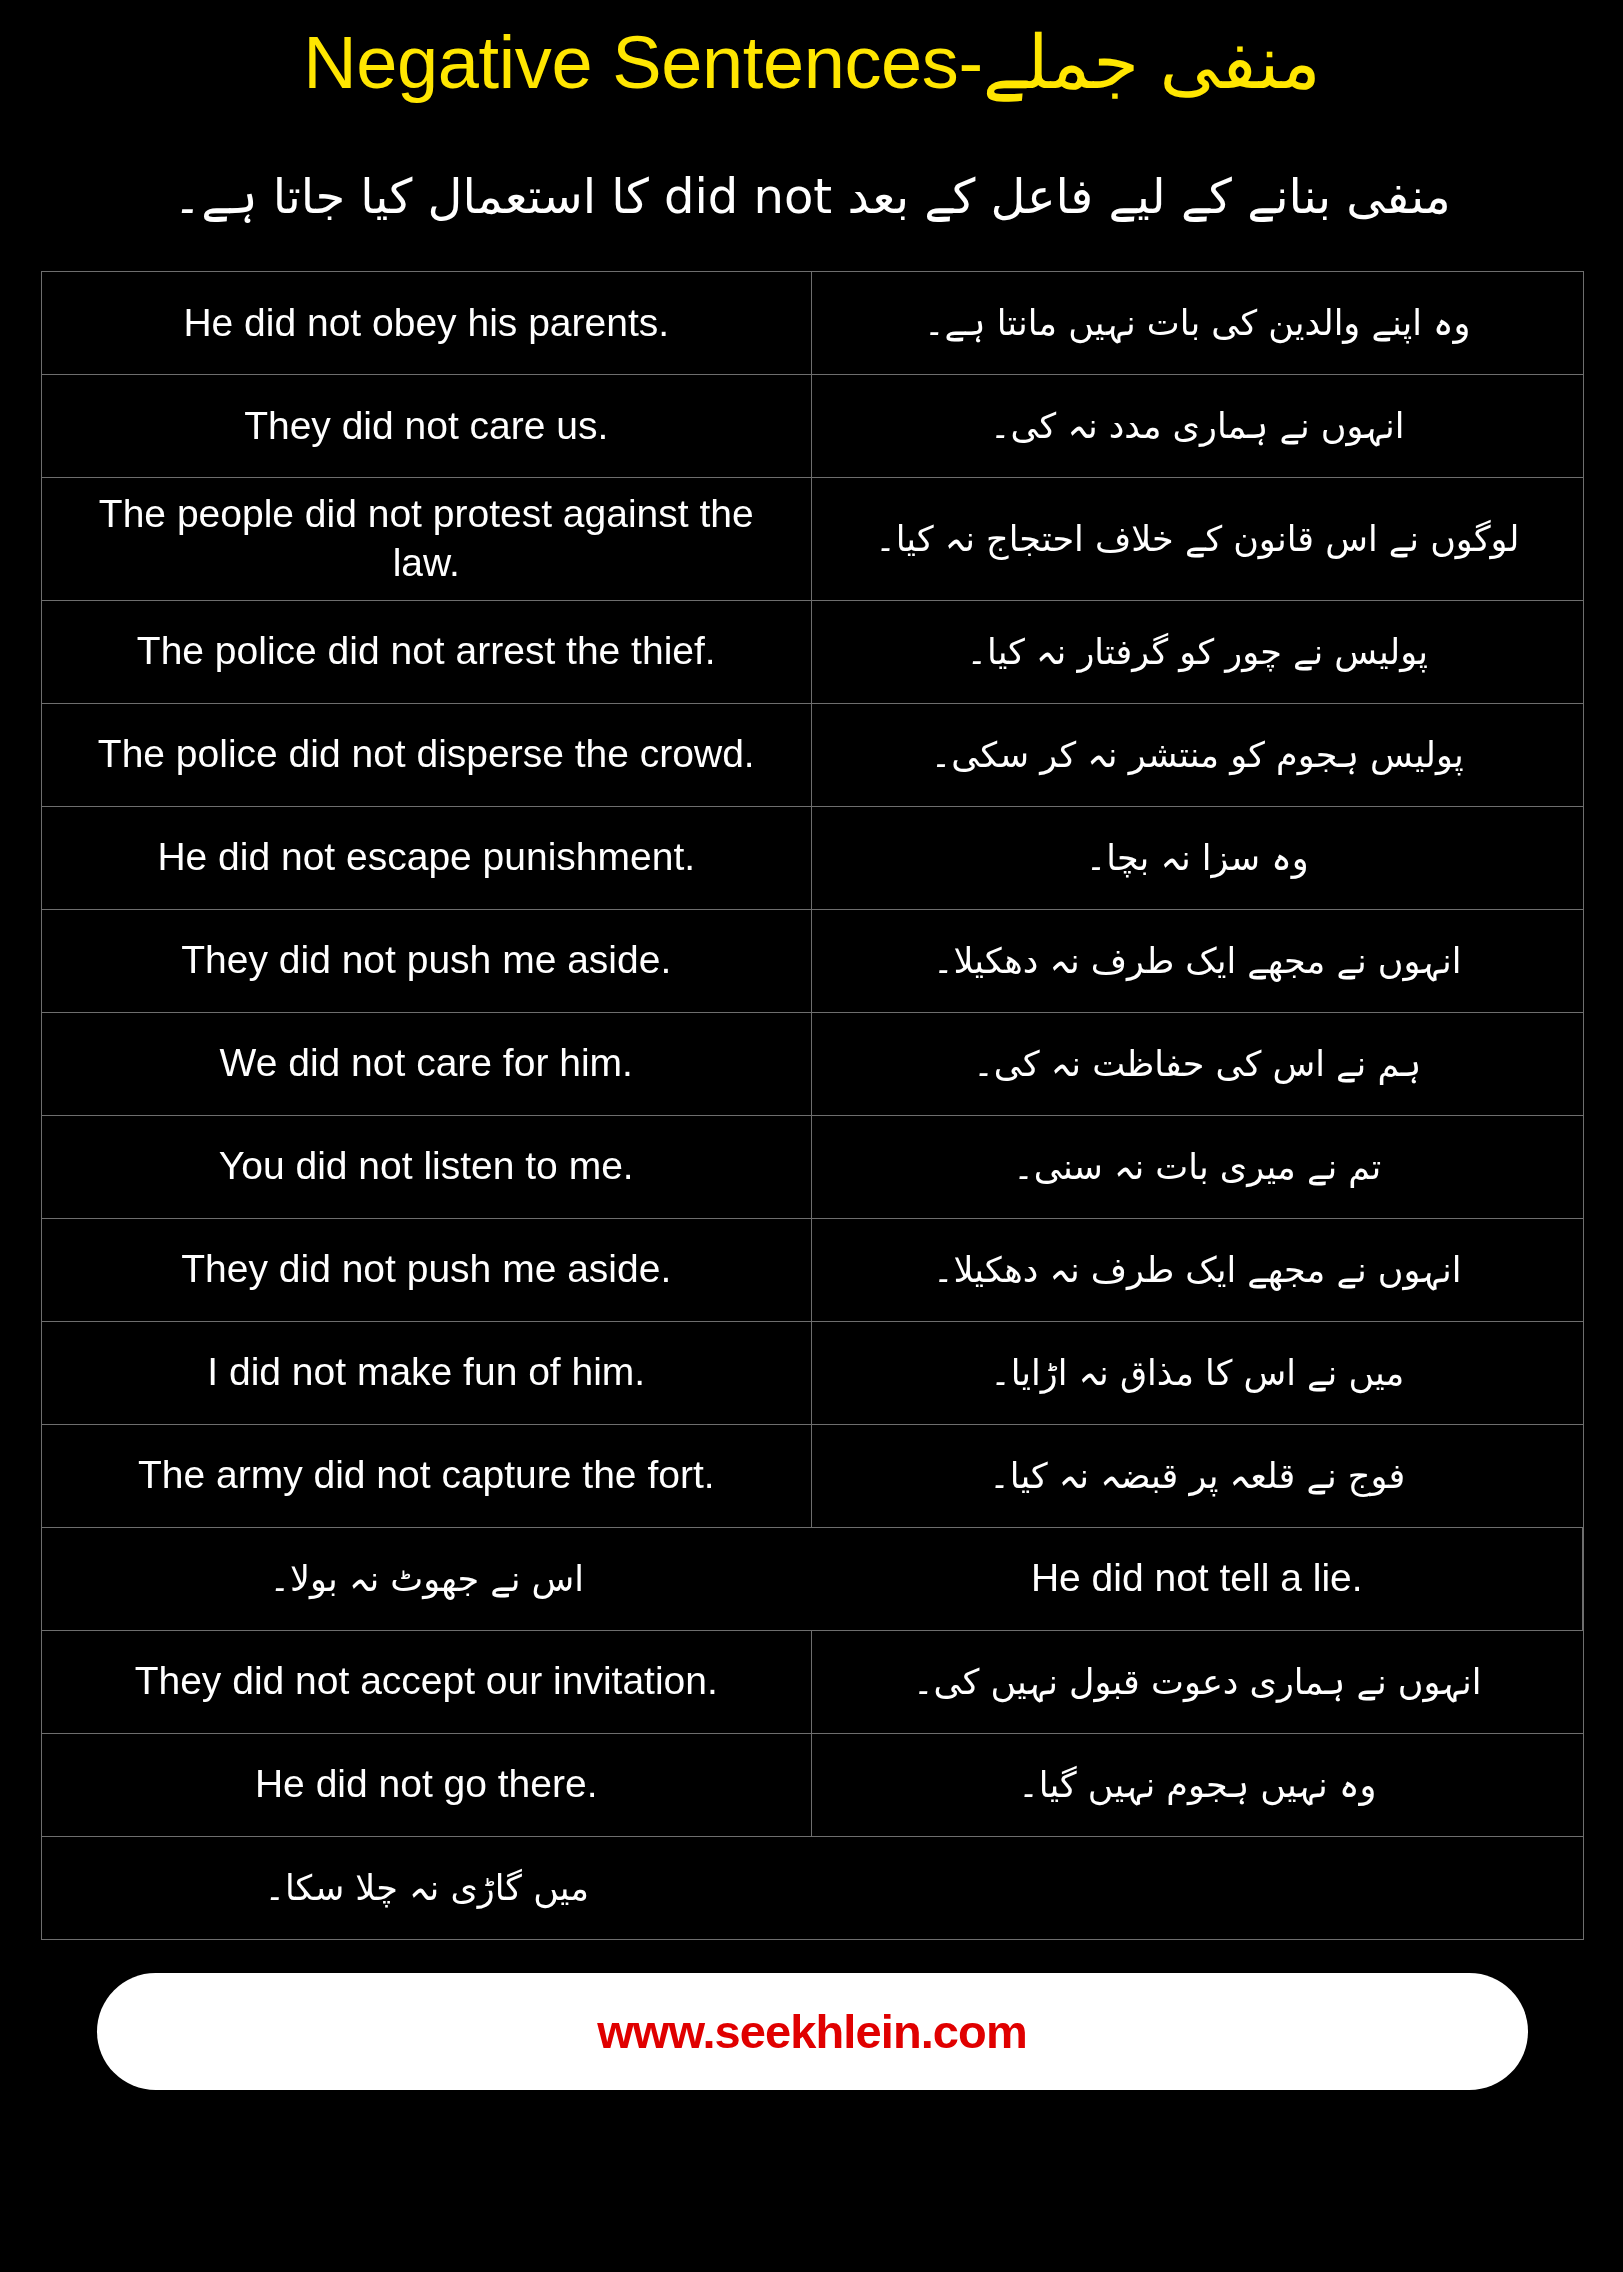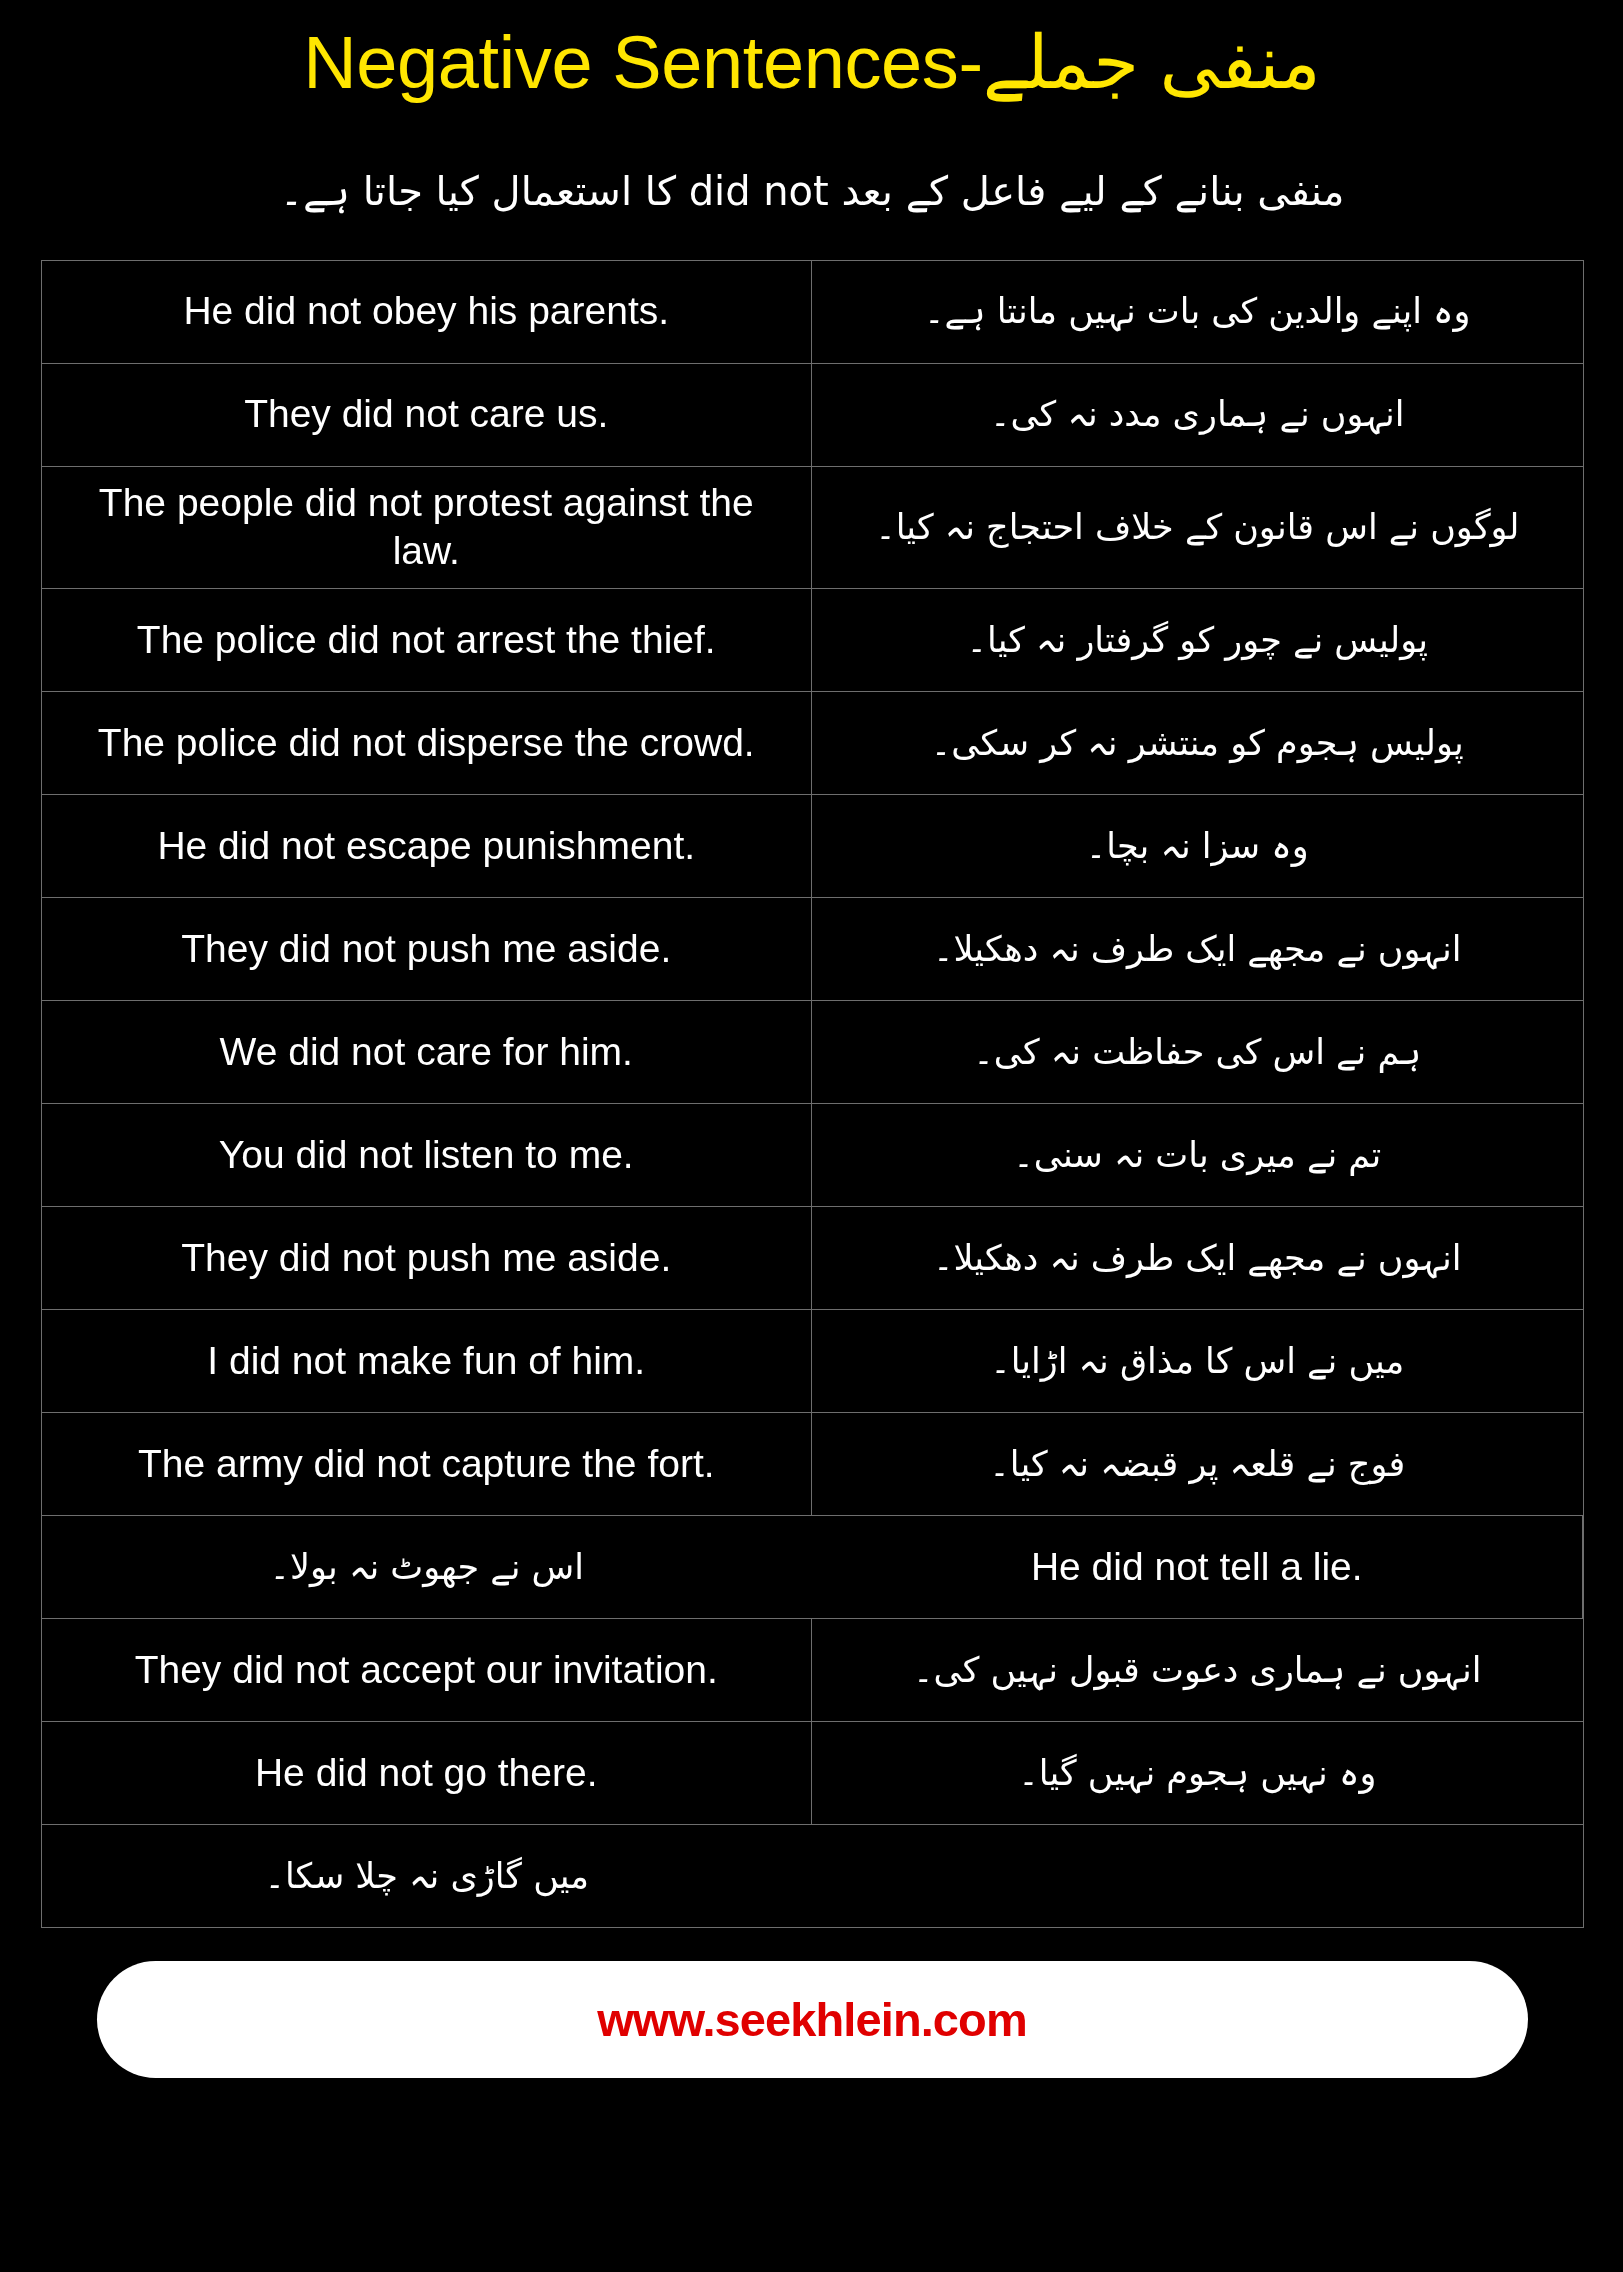--- a/index.html
+++ b/index.html
@@ -33,21 +33,21 @@
     text-align: center;
     width: 100%;
     direction: rtl;
     unicode-bidi: plaintext;
   }
   .subtitle {
     margin-top: 60px;
     width: 1429px;
     text-align: center;
     color: #ffffff;
-    font-size: 40px;
+    font-size: 48px;
     line-height: 1.45;
     direction: rtl;
     unicode-bidi: plaintext;
     font-family: "DejaVu Sans", sans-serif;
   }
   .table {
     margin-top: 40px;
     width: 1543px;
     border: 1.7px solid #6e6e6e;
     border-bottom: none;

